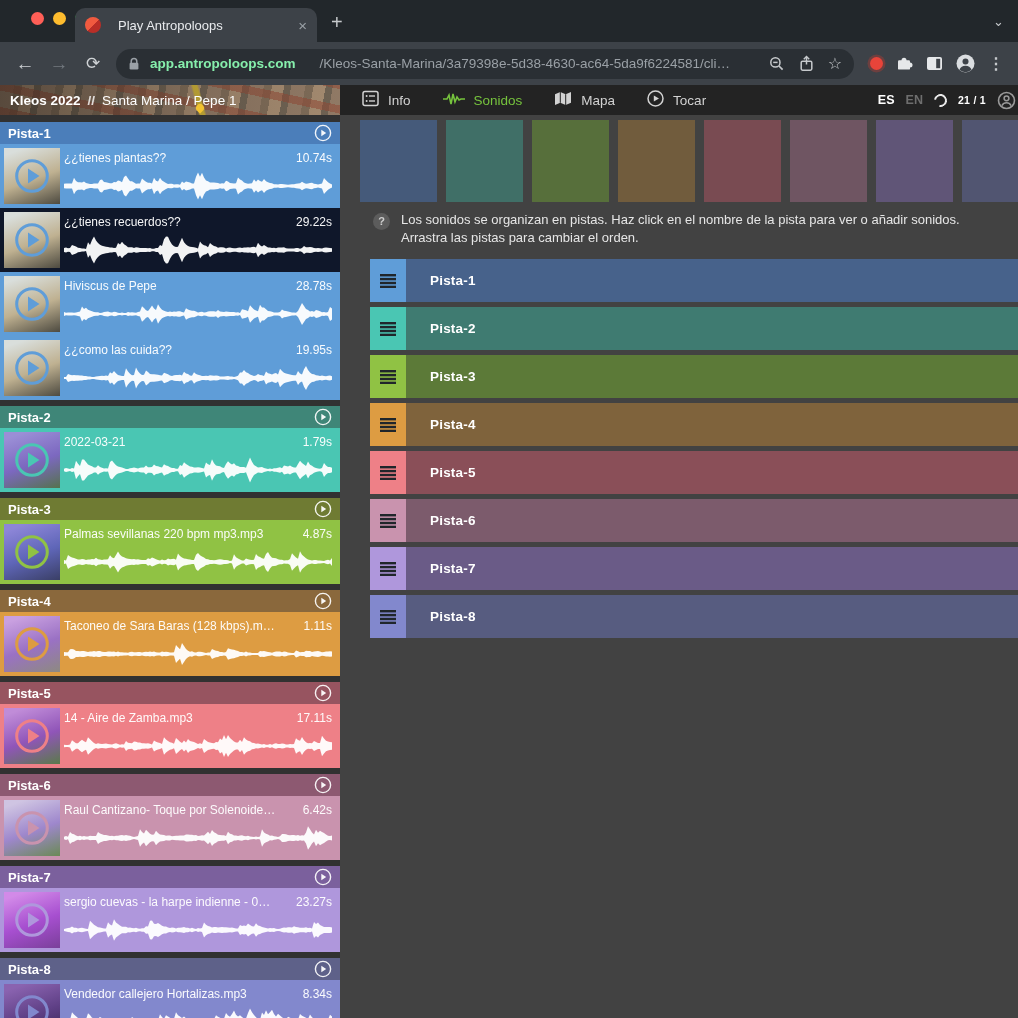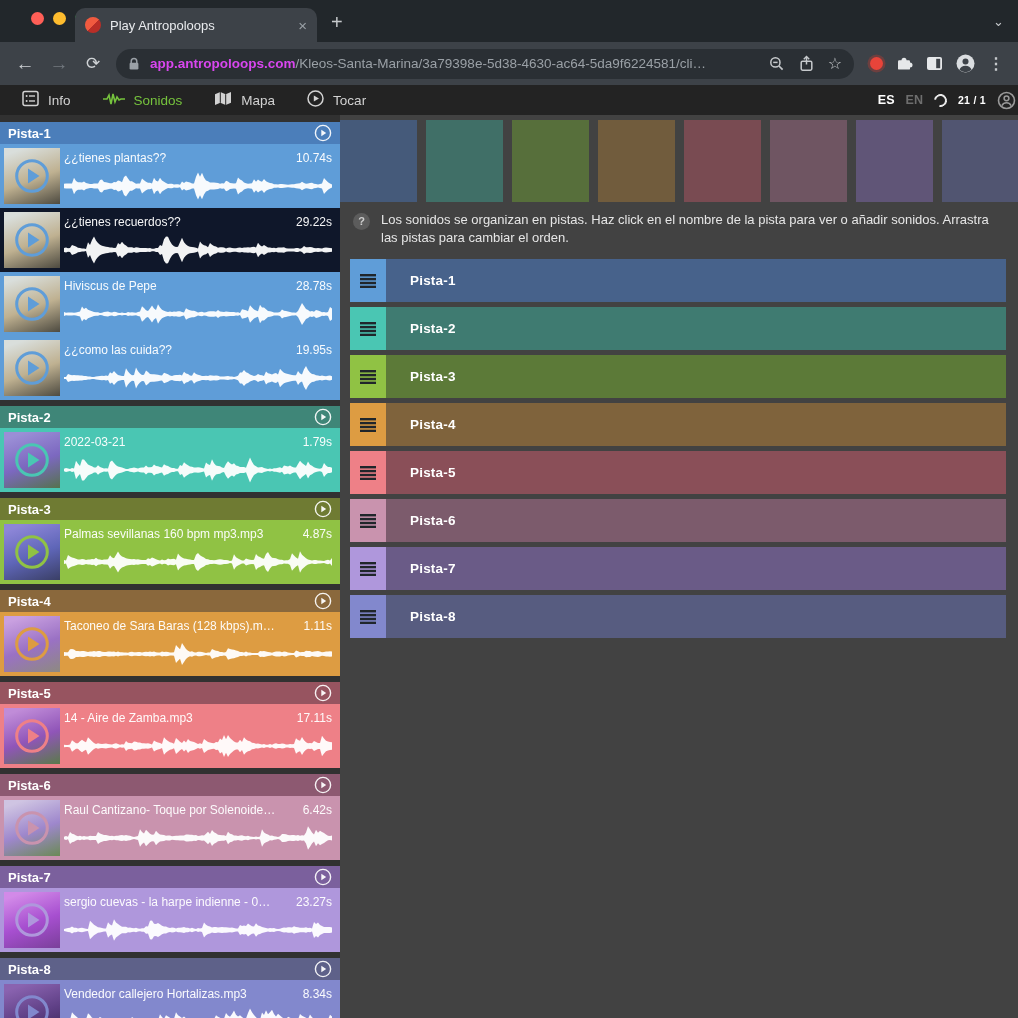--- a/index.html
+++ b/index.html
@@ -5,36 +5,36 @@
   * { margin:0; padding:0; box-sizing:border-box; }
   html,body { background:#111; }
   body { font-family:"Liberation Sans", sans-serif; }
   .window { width:1018px; height:1018px; background:#22272b; overflow:hidden; position:relative; }
 
   
   .titlebar { height:42px; background:#22272b; position:relative; }
   .lights { position:absolute; left:31px; top:12px; display:flex; gap:9px; }
   .light { width:13px; height:13px; border-radius:50%; }
   .tab { position:absolute; left:75px; top:8px; width:242px; height:34px; background:#3d4248;
-         border-radius:10px 10px 0 0; display:flex; align-items:center; padding:0 10px; gap:9px; }
+         border-radius:10px 10px 0 0; display:flex; align-items:center; padding:0 10px; gap:17px; }
   .favicon { width:16px; height:16px; border-radius:50%;
              background:linear-gradient(135deg,#f05a3f 0 52%,#b92e27 52% 100%); flex:none; }
   .tab-title { flex:1; font-size:13px; color:#e8eaed; white-space:nowrap; overflow:hidden; }
   .tab-close { color:#9aa0a6; font-size:15px; line-height:1; }
   .newtab { position:absolute; left:331px; top:11px; color:#c6c9cc; font-size:20px; font-weight:400; }
   .tabstrip-chevron { position:absolute; right:14px; top:14px; color:#c6c9cc; font-size:13px; }
 
   .toolbar { height:43px; background:#3d4248; display:flex; align-items:center; padding:0 10px; gap:4px; }
   .navbtn { width:30px; height:30px; display:grid; place-items:center; color:#d0d3d6; font-size:19px; flex:none; }
   .navbtn.disabled { color:#747a80; }
   .omnibox { flex:1; height:30px; background:#2a2f34; border-radius:15px; display:flex; align-items:center;
              padding:0 12px; margin:0 4px; gap:10px; min-width:0; }
   .url { flex:1; font-size:13.5px; white-space:nowrap; overflow:hidden; min-width:0; }
-  .url .domain { color:#d946ef; font-weight:700; }
-  .url .path { color:#9aa0a6; }
+  .url .domain { color:#86efac; font-weight:700; }
+  .url .path { color:#9aa0a6;margin-left:24px; }
   .omniicons { display:flex; align-items:center; gap:14px; flex:none; }
   .toolbar-right { display:flex; align-items:center; gap:13px; padding:0 4px 0 8px; flex:none; }
   .recdot { width:13px; height:13px; border-radius:50%; background:#e8443a; box-shadow:0 0 0 2.5px rgba(190,60,50,.38); }
   .star { color:#c6c9cc; font-size:16px; }
   .kebab { color:#c6c9cc; font-size:16px; letter-spacing:0; font-weight:700; }
 
   
   .appheader { height:30px; background:#232323; display:flex; align-items:stretch; }
   .crumb { width:340px; flex:none; position:relative; display:flex; align-items:center; gap:7px;
            padding-left:10px; color:#fff; font-size:13.5px; white-space:nowrap; overflow:hidden;
@@ -52,21 +52,21 @@
   .appnav .item { display:flex; align-items:center; gap:9px; color:#d2d2d2; font-size:13.5px; }
   .appnav .item.active { color:var(--accent,#76c33d); }
   .hdr-right { margin-left:auto; display:flex; align-items:center; gap:11px; padding-right:2px; }
   .lang { font-size:12.5px; font-weight:700; color:#6e6e6e; }
   .lang.active { color:#ffffff; }
   .loader { width:13px; height:13px; border-radius:50%; border:2.6px solid #eaeaea;
             border-left-color:transparent; transform:rotate(-35deg); }
   .counter { color:#fff; font-size:10.5px; font-weight:700; letter-spacing:.3px; }
 
   
-  .content { display:flex; height:903px; background:#424242; }
+  .content { display:flex; height:903px; background:#424242;gap:20px; }
   aside { width:340px; flex:none; background:#313131; padding-top:7px; display:flex; flex-direction:column;
           gap:6px; overflow:hidden; }
   .trk-header { height:22px; display:flex; align-items:center; padding:0 8px; color:#fff;
                 font-size:13px; font-weight:700; }
   .trk-header .sp { margin-left:auto; display:grid; place-items:center; }
   .clip { height:64px; position:relative; }
   .thumb { position:absolute; left:4px; top:4px; width:56px; height:56px; display:grid; place-items:center; }
   .clip-name { position:absolute; left:64px; right:64px; top:7px; font-size:12px; color:rgba(255,255,255,.96);
                white-space:nowrap; overflow:hidden; text-overflow:ellipsis; }
   .clip-dur { position:absolute; right:8px; top:7px; font-size:12px; color:rgba(255,255,255,.96); }
@@ -144,20 +144,26 @@
       <svg width="19" height="19" viewBox="0 0 19 19">
         <circle cx="9.5" cy="9.5" r="9" fill="#dadde0"></circle>
         <circle cx="9.5" cy="7.4" r="3" fill="#3d4248"></circle>
         <path d="M3.4 15.8a6.6 6.6 0 0 1 12.2 0 9 9 0 0 1-12.2 0z" fill="#3d4248"></path>
       </svg>
       <span class="kebab">⋮</span>
     </div>
   </div>
 
   <div class="appheader">
+    <div class="crumb">
+      <b>Kleos 2022</b>
+      <span class="sep">//</span>
+      <span>Santa Marina / Pepe 1</span>
+      <span class="pin"></span>
+    </div>
     <nav class="appnav" id="appnav">
         <div class="item">
           <span><svg width="17" height="17" viewBox="0 0 17 17">
               <rect x="1" y="1.5" width="15" height="14" rx="2" fill="none" stroke="#d2d2d2" stroke-width="1.5"></rect>
               <circle cx="4.6" cy="6" r="1" fill="#d2d2d2"></circle>
               <circle cx="4.6" cy="11" r="1" fill="#d2d2d2"></circle>
               <line x1="7" y1="6" x2="13" y2="6" stroke="#d2d2d2" stroke-width="1.4"></line>
               <line x1="7" y1="11" x2="13" y2="11" stroke="#d2d2d2" stroke-width="1.4"></line>
             </svg></span>
           <span>Info</span>
@@ -296,21 +302,21 @@
               </svg>
             </span>
           </div>
           <div class="clip" style="background:#90C244">
             <span class="thumb" style="background:linear-gradient(160deg,#8d86d8 10%,#5f66b8 55%,#3a3f66 100%)">
               <svg width="36" height="36" viewBox="0 0 36 36">
                 <circle cx="18" cy="18" r="15.3" fill="none" stroke="#90C244" stroke-width="3"></circle>
                 <polygon points="14,10.5 25.5,18 14,25.5" fill="#90C244"></polygon>
               </svg>
             </span>
-            <span class="clip-name">Palmas sevillanas 160 bpm mp3.mp3</span>
+            <span class="clip-name">Palmas sevillanas 220 bpm mp3.mp3</span>
             <span class="clip-dur">4.87s</span>
             <svg width="268" height="32" class="wave">
               <polygon points="0,13.9 2,14.4 4,8.9 6,10.4 8,11.6 10,12.0 12,12.8 14,13.6 16,13.5 18,13.0 20,13.2 22,14.1 24,13.6 26,13.6 28,13.1 30,13.2 32,11.8 34,13.3 36,13.6 38,14.0 40,13.5 42,13.6 44,13.3 46,9.3 48,11.4 50,12.3 52,8.9 54,5.6 56,8.8 58,10.4 60,11.3 62,12.2 64,12.8 66,12.9 68,13.3 70,13.0 72,13.6 74,13.2 76,13.8 78,14.0 80,13.9 82,14.0 84,12.2 86,13.1 88,11.5 90,12.3 92,13.3 94,14.1 96,14.4 98,13.6 100,14.3 102,13.9 104,12.6 106,13.3 108,13.0 110,12.8 112,13.7 114,7.4 116,10.1 118,11.6 120,12.5 122,12.7 124,13.3 126,13.5 128,13.9 130,14.0 132,8.7 134,6.9 136,9.3 138,10.4 140,11.6 142,12.9 144,13.3 146,14.0 148,14.1 150,14.2 152,13.9 154,13.4 156,13.2 158,13.5 160,13.9 162,13.9 164,14.3 166,14.9 168,14.5 170,8.3 172,11.2 174,12.5 176,13.5 178,14.4 180,14.4 182,12.4 184,13.3 186,13.7 188,13.9 190,13.7 192,7.9 194,10.3 196,11.1 198,12.3 200,12.8 202,8.0 204,6.1 206,9.5 208,11.8 210,12.1 212,12.3 214,13.2 216,13.7 218,13.8 220,14.4 222,14.3 224,14.3 226,13.0 228,7.3 230,9.5 232,11.6 234,12.7 236,5.2 238,8.7 240,10.4 242,12.3 244,13.5 246,14.0 248,14.4 250,14.0 252,14.1 254,14.6 256,14.5 258,14.8 260,14.9 262,14.3 264,13.7 266,14.4 268,12.0 268,20.0 266,17.6 264,18.3 262,17.7 260,17.1 258,17.2 256,17.5 254,17.4 252,17.9 250,18.0 248,17.6 246,18.0 244,18.5 242,19.7 240,21.6 238,23.3 236,26.8 234,19.3 232,20.4 230,22.5 228,24.7 226,19.0 224,17.7 222,17.7 220,17.6 218,18.2 216,18.3 214,18.8 212,19.7 210,19.9 208,20.2 206,22.5 204,25.9 202,24.0 200,19.2 198,19.7 196,20.9 194,21.7 192,24.1 190,18.3 188,18.1 186,18.3 184,18.7 182,19.6 180,17.6 178,17.6 176,18.5 174,19.5 172,20.8 170,23.7 168,17.5 166,17.1 164,17.7 162,18.1 160,18.1 158,18.5 156,18.8 154,18.6 152,18.1 150,17.8 148,17.9 146,18.0 144,18.7 142,19.1 140,20.4 138,21.6 136,22.7 134,25.1 132,23.3 130,18.0 128,18.1 126,18.5 124,18.7 122,19.3 120,19.5 118,20.4 116,21.9 114,24.6 112,18.3 110,19.2 108,19.0 106,18.7 104,19.4 102,18.1 100,17.7 98,18.4 96,17.6 94,17.9 92,18.7 90,19.7 88,20.5 86,18.9 84,19.8 82,18.0 80,18.1 78,18.0 76,18.2 74,18.8 72,18.4 70,19.0 68,18.7 66,19.1 64,19.2 62,19.8 60,20.7 58,21.6 56,23.2 54,26.4 52,23.1 50,19.7 48,20.6 46,22.7 44,18.7 42,18.4 40,18.5 38,18.0 36,18.4 34,18.7 32,20.2 30,18.8 28,18.9 26,18.4 24,18.4 22,17.9 20,18.8 18,19.0 16,18.5 14,18.4 12,19.2 10,20.0 8,20.4 6,21.6 4,23.1 2,17.6 0,18.1" fill="rgba(255,255,255,0.95)"></polygon>
             </svg>
           </div>
         </div>
         <div>
           <div class="trk-header" style="background:#8A683C">
             <span>Pista-4</span>
             <span class="sp">

